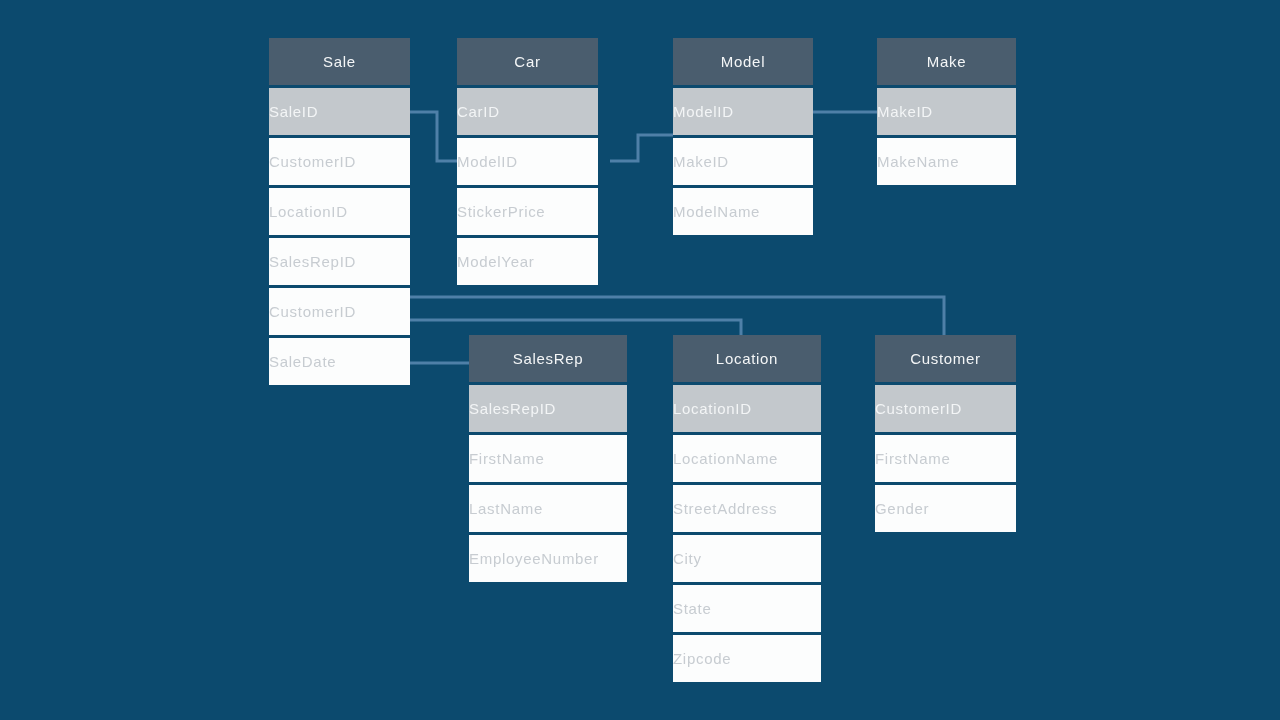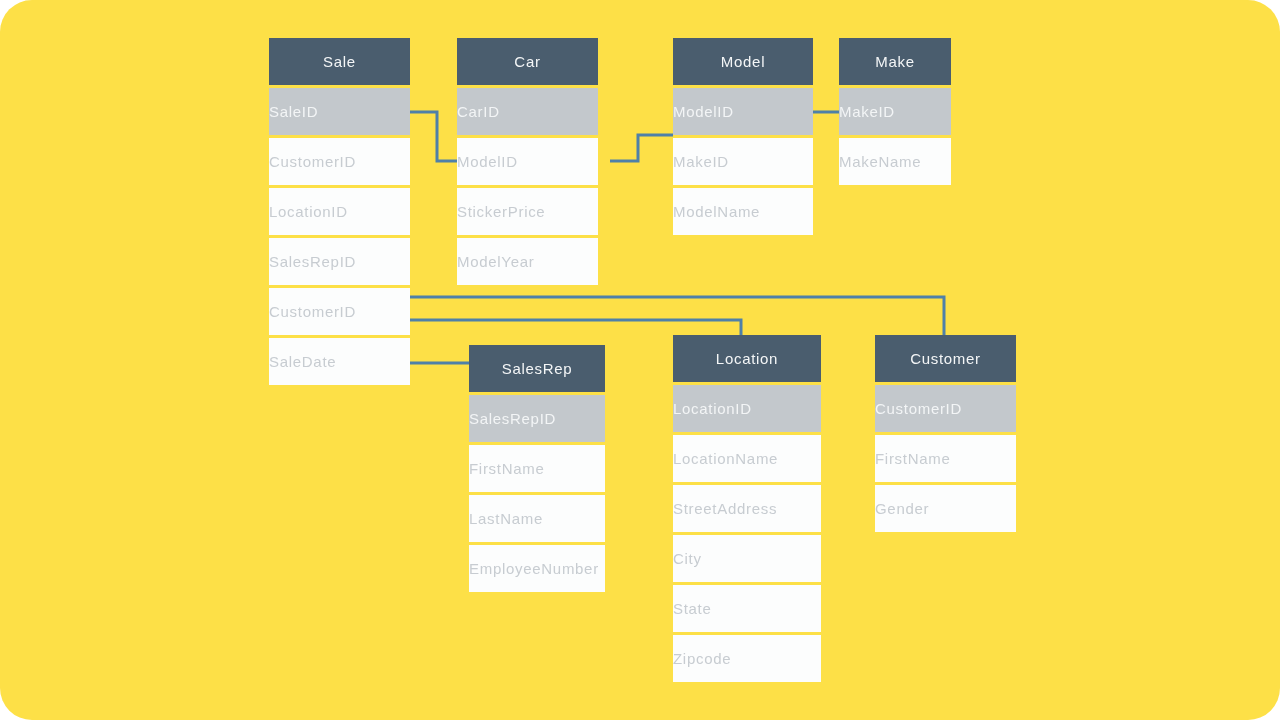--- a/index.html
+++ b/index.html
@@ -7,22 +7,21 @@
     padding: 0;
     width: 1280px;
     height: 720px;
     overflow: hidden;
     font-family: "Liberation Sans", "DejaVu Sans", sans-serif;
   }
   #canvas {
     position: relative;
     width: 1280px;
     height: 720px;
-    background: #fde047;
-    border-radius: 32px;
+    background: #0c4a6e;
   }
   #connections {
     position: absolute;
     top: 0;
     left: 0;
     pointer-events: none;
   }
   .table {
     position: absolute;
   }
@@ -80,26 +79,26 @@
         <div class="row">ModelID</div>
         <div class="row">StickerPrice</div>
         <div class="row">ModelYear</div>
       </div>
       <div class="table" style="left: 673px; top: 38px; width: 140px;">
         <div class="hdr">Model</div>
         <div class="row key">ModelID</div>
         <div class="row">MakeID</div>
         <div class="row">ModelName</div>
       </div>
-      <div class="table" style="left: 839px; top: 38px; width: 112px;">
+      <div class="table" style="left: 877px; top: 38px; width: 139px;">
         <div class="hdr">Make</div>
         <div class="row key">MakeID</div>
         <div class="row">MakeName</div>
       </div>
-      <div class="table" style="left: 469px; top: 335px; width: 136px; margin-top: 10px;">
+      <div class="table" style="left: 469px; top: 335px; width: 158px;">
         <div class="hdr">SalesRep</div>
         <div class="row key">SalesRepID</div>
         <div class="row">FirstName</div>
         <div class="row">LastName</div>
         <div class="row">EmployeeNumber</div>
       </div>
       <div class="table" style="left: 673px; top: 335px; width: 148px;">
         <div class="hdr">Location</div>
         <div class="row key">LocationID</div>
         <div class="row">LocationName</div>

